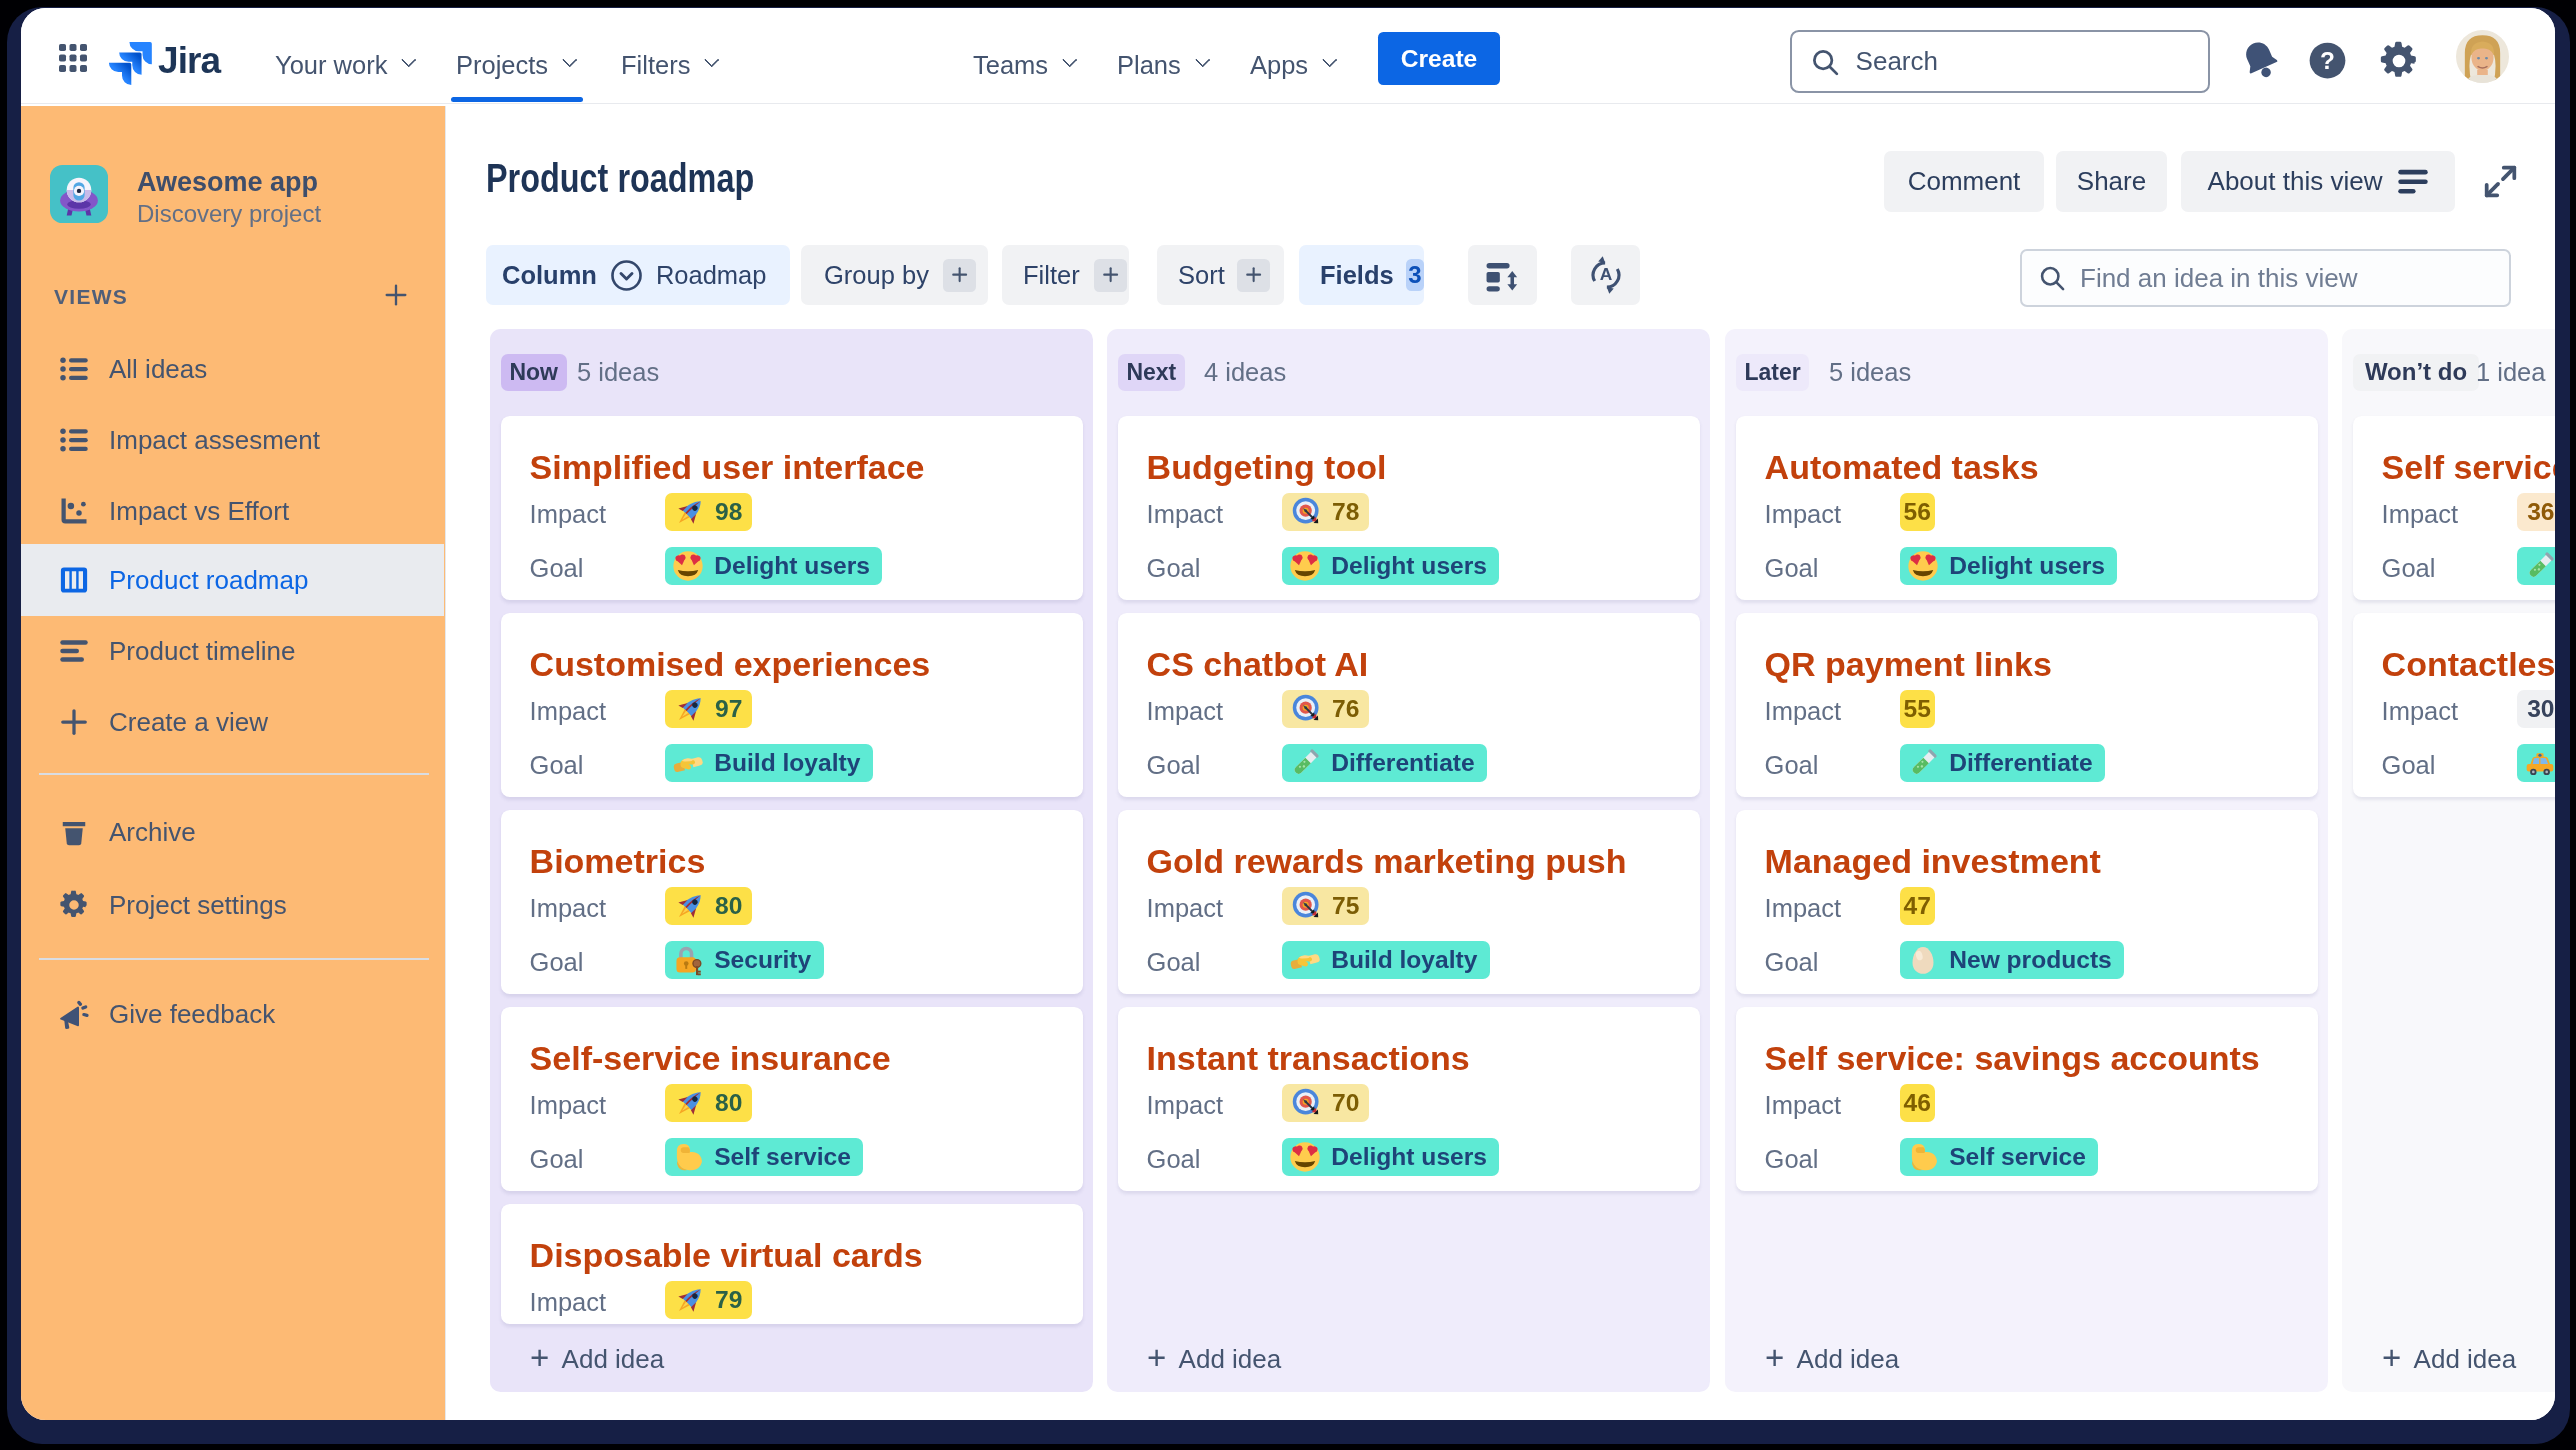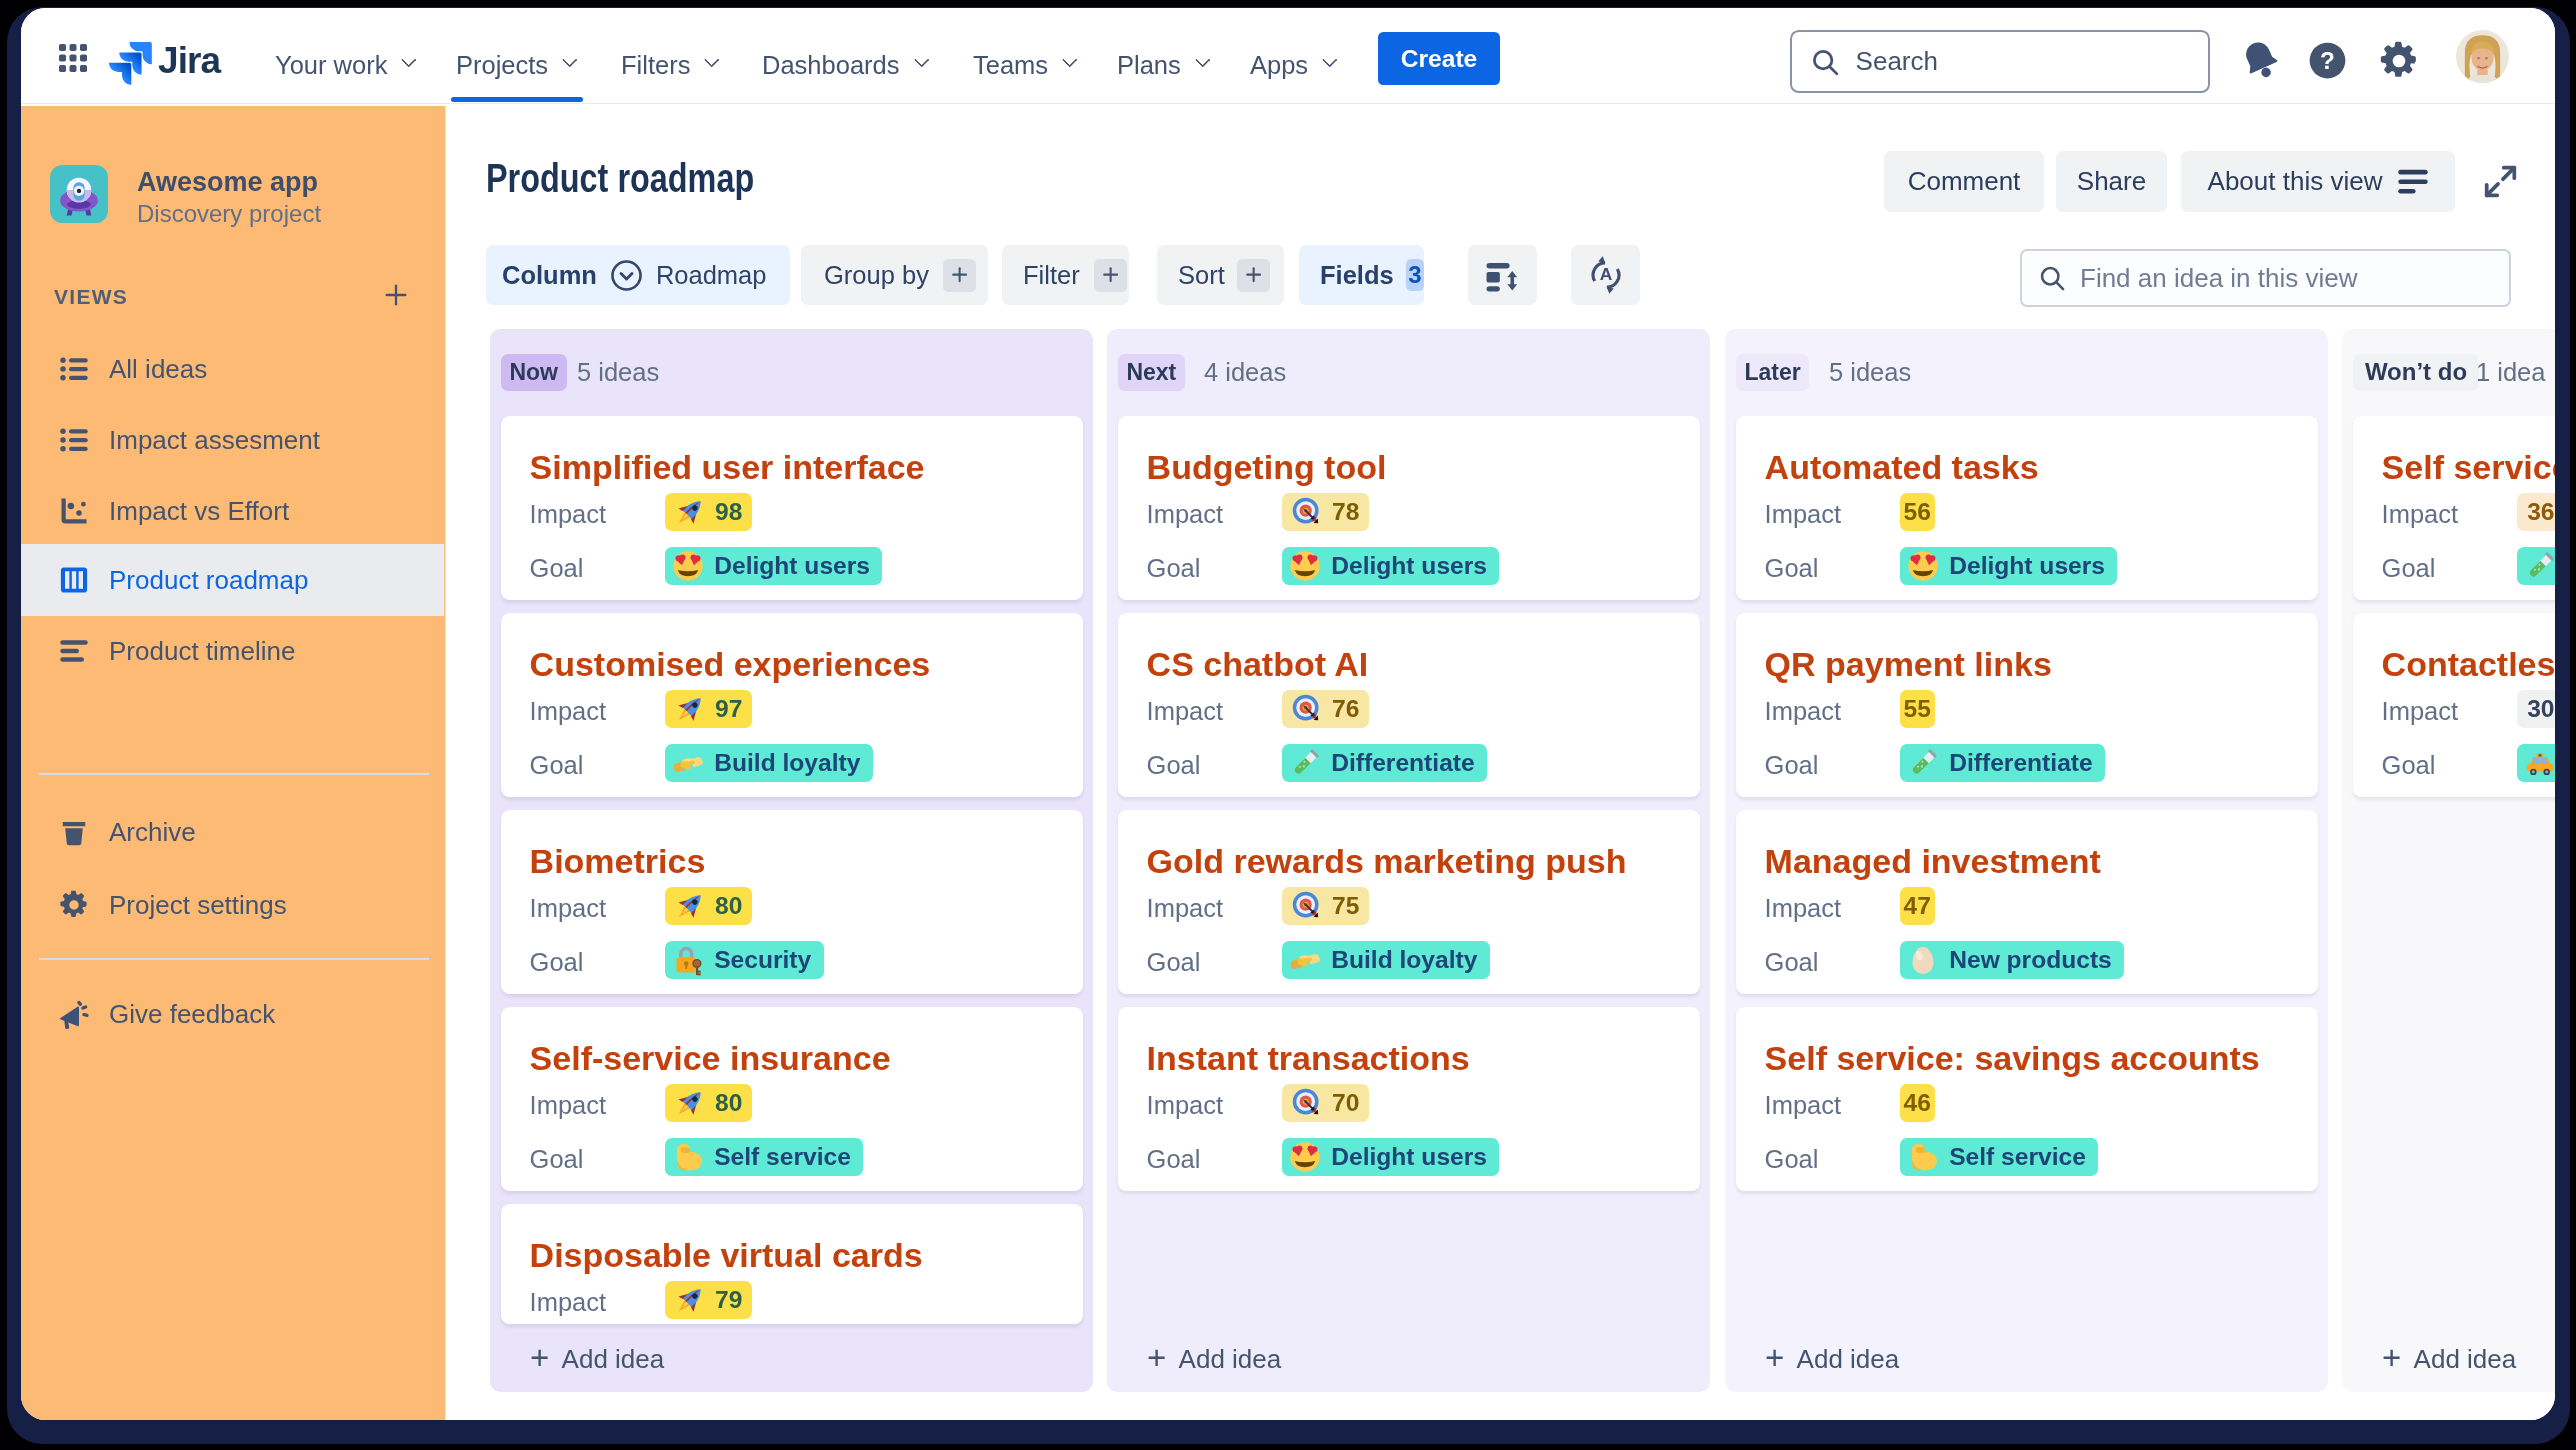--- a/index.html
+++ b/index.html
@@ -79,21 +79,20 @@
             </linearGradient>
         </defs>
         <path fill="#2684FF" d="M22.96-.42H11.43a5.18 5.18 0 0 0 5.18 5.18h2.12v2.04a5.18 5.18 0 0 0 5.17 5.18V.52a.94.94 0 0 0-.94-.94z"></path>
         <path fill="url(#jg1)" d="M17.25 5.34H5.72a5.18 5.18 0 0 0 5.18 5.18h2.11v2.05a5.18 5.18 0 0 0 5.18 5.17V6.28a.94.94 0 0 0-.94-.94z"></path>
         <path fill="url(#jg2)" d="M11.53 11.1H0a5.18 5.18 0 0 0 5.18 5.18h2.12v2.04a5.18 5.18 0 0 0 5.17 5.18V12.04a.94.94 0 0 0-.94-.94z"></path>
       </svg>
       <div class="abs" style="left:137px;top:32px;font-size:37px;font-weight:700;color:#1D3557;letter-spacing:-0.9px">Jira</div>
       <div class="navitem" style="left:254px">Your work<span class="caret"></span></div>
       <div class="navitem" style="left:435px">Projects<span class="caret"></span></div>
       <div class="navitem" style="left:600px">Filters<span class="caret"></span></div>
-      <div class="navitem" style="left:741px">Dashboards<span class="caret"></span></div>
       <div class="navitem" style="left:952px">Teams<span class="caret"></span></div>
       <div class="navitem" style="left:1096px">Plans<span class="caret"></span></div>
       <div class="navitem" style="left:1229px">Apps<span class="caret"></span></div>
       <div id="underline"></div>
       <div id="createbtn">Create</div>
       <div id="searchbox"><svg style="margin:0 16px 0 17.6px" width="30" height="30" viewBox="0 0 24 24" fill="none" stroke="#44546F" stroke-width="2.2">
             <circle cx="10.5" cy="10.5" r="7"></circle>
             <line x1="15.8" y1="15.8" x2="21.5" y2="21.5" stroke-linecap="round"></line>
           </svg>Search</div>
       <svg class="abs" style="left:2218px;top:30px" width="44" height="46" viewBox="0 0 24 24">
@@ -189,20 +188,27 @@
           </svg>
           <span class="tx">Product roadmap</span>
         </div>
       <div class="srow" style="top:509px">
           <svg class="ic" viewBox="0 0 24 24" fill="#44546F">
             <rect x="1" y="3.4" width="22" height="3.6" rx="1.8"></rect>
             <rect x="1" y="10.2" width="15" height="3.6" rx="1.8"></rect>
             <rect x="1" y="17" width="19" height="3.6" rx="1.8"></rect>
           </svg>
           <span class="tx">Product timeline</span>
+        </div>
+      <div class="srow" style="top:580px">
+          <svg class="ic" viewBox="0 0 24 24" fill="none" stroke="#44546F" stroke-width="2.6" stroke-linecap="round">
+            <line x1="12" y1="3" x2="12" y2="21"></line>
+            <line x1="3" y1="12" x2="21" y2="12"></line>
+          </svg>
+          <span class="tx">Create a view</span>
         </div>
       <div class="sdiv" style="top:667px"></div>
       <div class="srow" style="top:690px">
           <svg class="ic" viewBox="0 0 24 24" fill="#44546F">
             <path d="M3 4 h18 v3.4 h-18 z"></path>
             <path d="M5 9 h14 l-1.2 12 q-.2 1.6-1.8 1.6 h-8 q-1.6 0-1.8-1.6 Z"></path>
           </svg>
           <span class="tx">Archive</span>
         </div>
       <div class="srow" style="top:763px">

